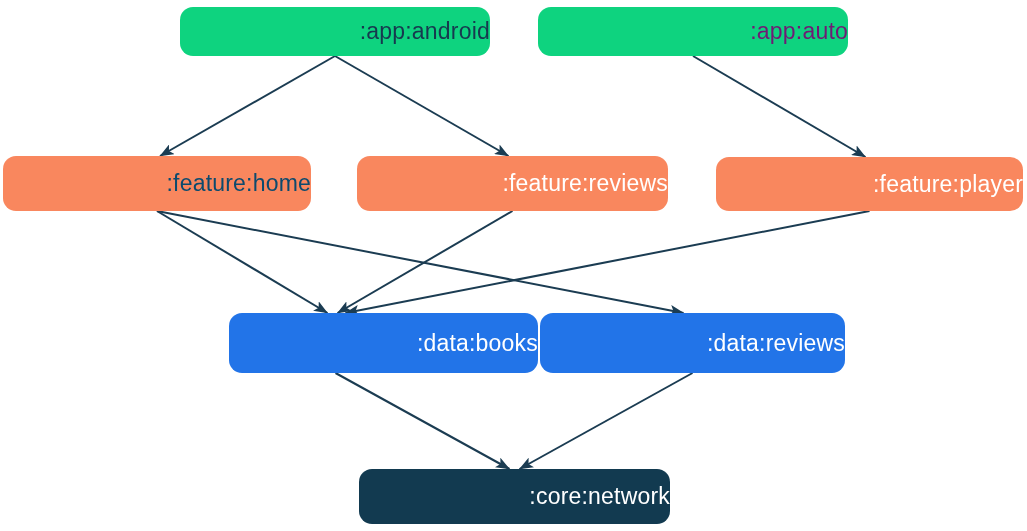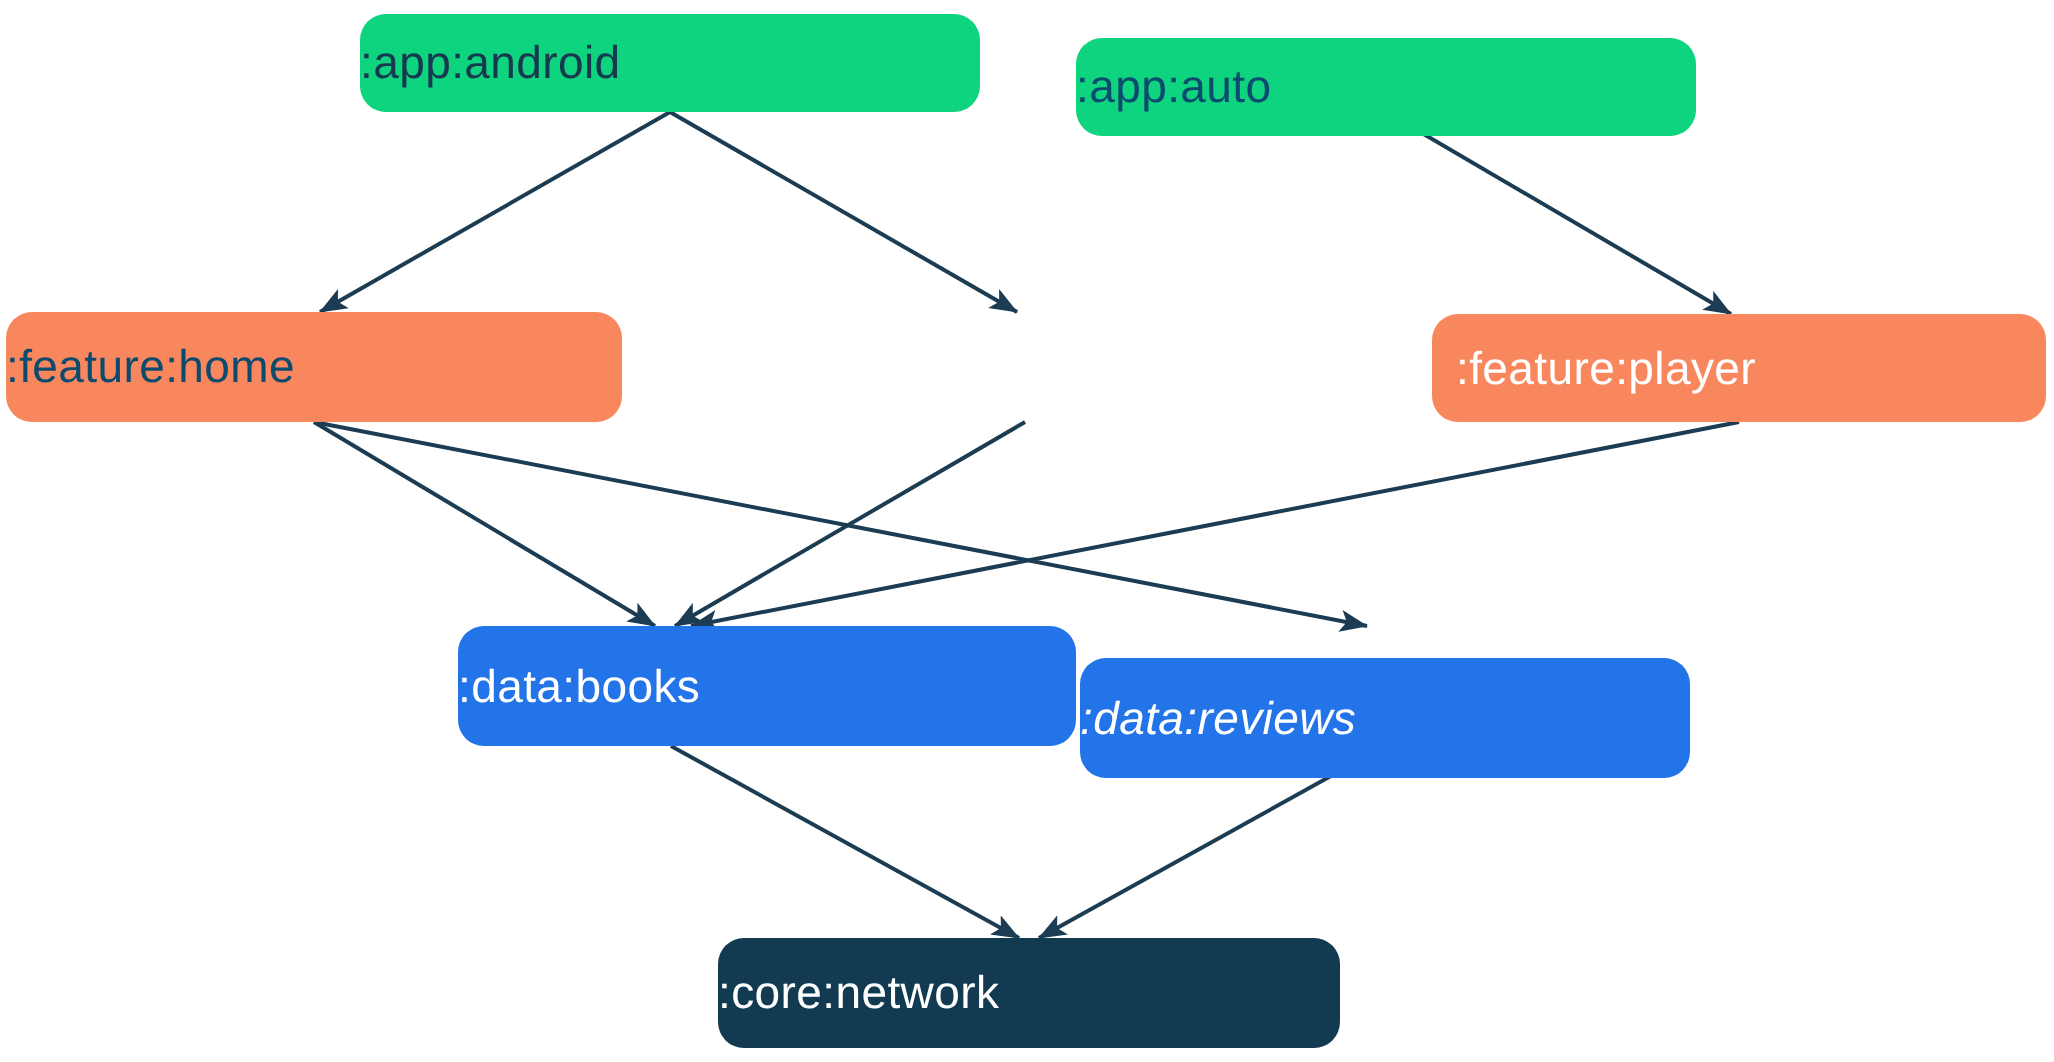--- a/index.html
+++ b/index.html
@@ -18,21 +18,21 @@
     top: 0;
     z-index: 1;
     pointer-events: none;
   }
   .node {
     position: absolute;
     z-index: 2;
     border-radius: 13px;
     display: flex;
     align-items: center;
-    justify-content: flex-start;
+    justify-content: flex-end;
     box-sizing: border-box;
   }
   .node-label {
     font-size: 23px;
     font-weight: 400;
     letter-spacing: 0.2px;
     white-space: nowrap;
   }
 </style>
 </head>
@@ -53,32 +53,35 @@
       <line x1="157" y1="211" x2="683.5" y2="313" stroke="#1b3c52" stroke-width="2" marker-end="url(#arrowhead)"></line>
       <line x1="512.5" y1="211" x2="337.5" y2="313" stroke="#1b3c52" stroke-width="2" marker-end="url(#arrowhead)"></line>
       <line x1="869.5" y1="211" x2="345.5" y2="313" stroke="#1b3c52" stroke-width="2" marker-end="url(#arrowhead)"></line>
       <line x1="335.5" y1="373" x2="509.5" y2="469" stroke="#1b3c52" stroke-width="2" marker-end="url(#arrowhead)"></line>
       <line x1="692.5" y1="373" x2="519.5" y2="469" stroke="#1b3c52" stroke-width="2" marker-end="url(#arrowhead)"></line>
     </svg>
 
   <div class="node" style="left: 180px; top: 7px; width: 310px; height: 49px; background: rgb(14, 211, 127); color: rgb(23, 57, 79);">
     <span class="node-label">:app:android</span>
   </div>
-  <div class="node" style="left: 538px; top: 7px; width: 310px; height: 49px; background: rgb(14, 211, 127); color: #0c4a6e; margin-top: 12px;">
+  <div class="node" style="left: 538px; top: 7px; width: 310px; height: 49px; background: rgb(14, 211, 127); color: #701a75;">
     <span class="node-label">:app:auto</span>
   </div>
   <div class="node" style="left: 3px; top: 156px; width: 308px; height: 55px; background: rgb(249, 135, 94); color: #0c4a6e;">
     <span class="node-label">:feature:home</span>
+  </div>
+  <div class="node" style="left: 357px; top: 156px; width: 311px; height: 55px; background: rgb(249, 135, 94); color: rgb(255, 255, 255);">
+    <span class="node-label">:feature:reviews</span>
   </div>
   <div class="node" style="left: 716px; top: 157px; width: 307px; height: 54px; background: rgb(249, 135, 94); color: rgb(255, 255, 255); padding-left: 12px;">
     <span class="node-label">:feature:player</span>
   </div>
   <div class="node" style="left: 181px; top: 313px; width: 309px; height: 60px; background: rgb(34, 116, 232); color: rgb(255, 255, 255); margin-left: 48px;">
     <span class="node-label">:data:books</span>
   </div>
-  <div class="node" style="left: 540px; top: 329px; width: 305px; height: 60px; background: rgb(34, 116, 232); color: rgb(255, 255, 255); font-style: italic;">
+  <div class="node" style="left: 540px; top: 313px; width: 305px; height: 60px; background: rgb(34, 116, 232); color: rgb(255, 255, 255);">
     <span class="node-label">:data:reviews</span>
   </div>
   <div class="node" style="left: 359px; top: 469px; width: 311px; height: 55px; background: rgb(18, 58, 80); color: rgb(255, 255, 255);">
     <span class="node-label">:core:network</span>
   </div>
 
 </div>
 
 </body></html>

